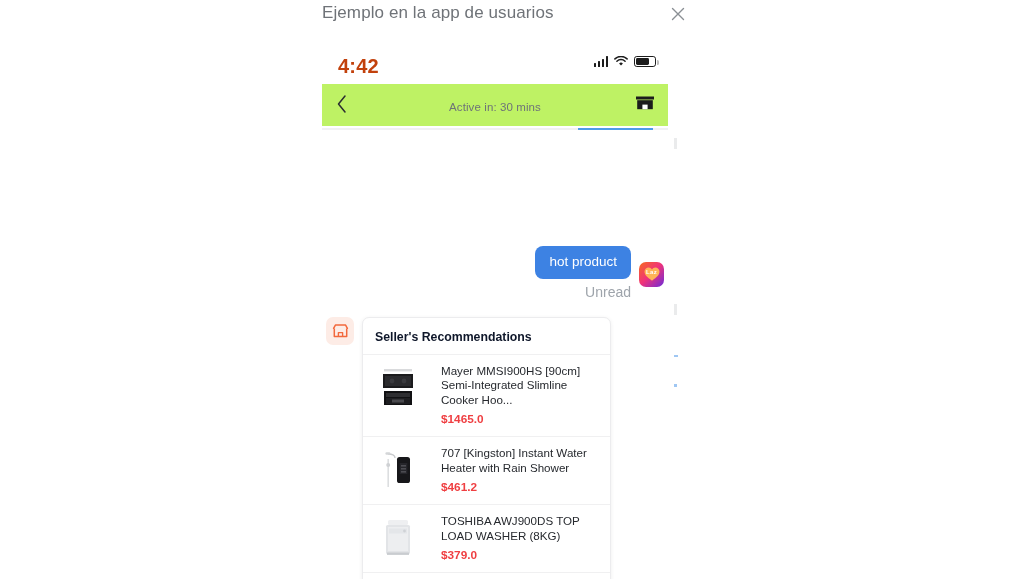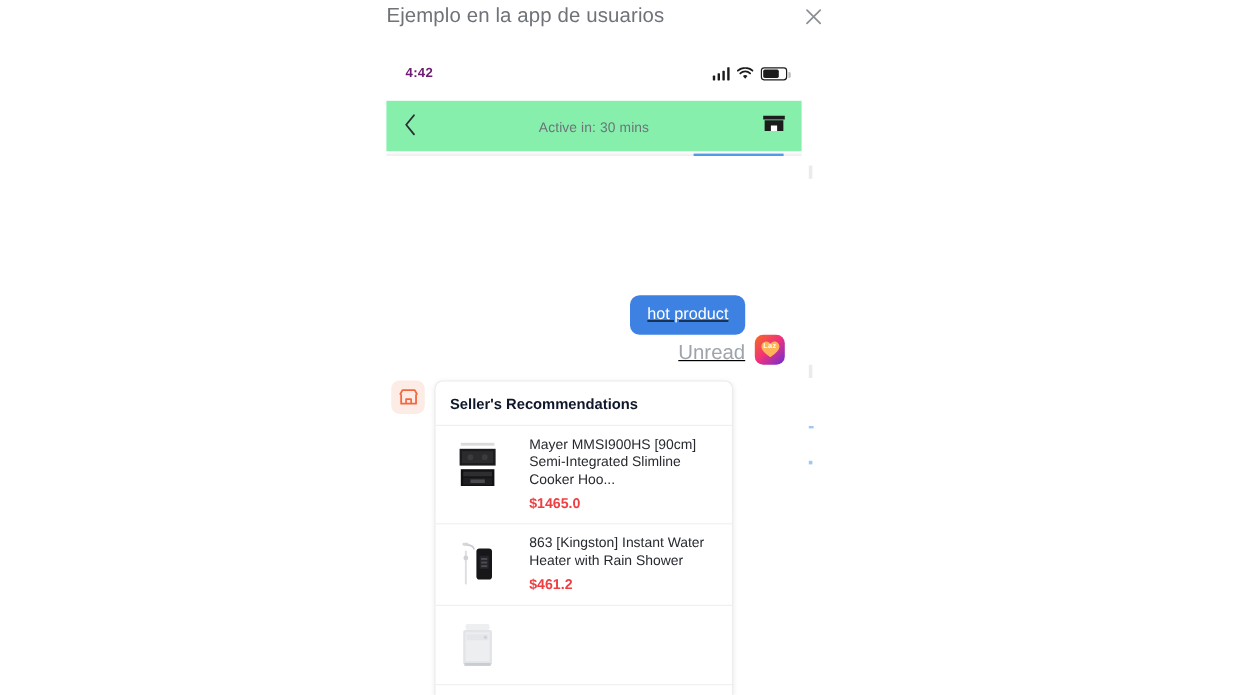--- a/index.html
+++ b/index.html
@@ -57,23 +57,23 @@
 
   
   .statusbar {
     position: relative;
     height: 42px;
   }
   .status-time {
     position: absolute;
     left: 16px;
     top: 13px;
-    font-size: 11px;
+    font-size: 20px;
     font-weight: 700;
-    color: #701a75;
+    color: #c2410c;
     letter-spacing: 0.2px;
   }
   .status-icons {
     position: absolute;
     right: 12px;
     top: 14px;
     display: flex;
     align-items: center;
     gap: 6px;
   }
@@ -104,21 +104,21 @@
     left: 1.2px; top: 1.2px; bottom: 1.2px;
     width: 62%;
     background: #1c1c1c;
     border-radius: 1.4px;
   }
 
   
   .navbar {
     position: relative;
     height: 42px;
-    background: #86efac;
+    background: #bef264;
   }
   .nav-back {
     position: absolute;
     left: 8px; top: 8px;
     width: 24px; height: 24px;
     display: flex; align-items: center; justify-content: center;
     cursor: pointer;
   }
   .nav-back svg { display: block; }
   .nav-center {
@@ -156,42 +156,41 @@
   
   .chat {
     position: relative;
     height: 446px;
     background: #fff;
   }
 
   
   .msg-row.out {
     position: absolute;
-    right: 14px;
+    right: 4px;
     display: flex;
-    align-items: flex-end;
+    align-items: center;
     gap: 8px;
-    text-decoration: underline;
   }
   .msg-row.out.first { top: 116px; }
 
   .bubble-blue {
     background: #3d82e3;
     color: #ffffff;
     font-size: 13.5px;
     padding: 8px 14px;
     border-radius: 8px;
     white-space: nowrap;
     cursor: pointer;
     line-height: 1.25;
   }
   .bubble-wrap { display: flex; flex-direction: column; align-items: flex-end; }
   .unread {
     margin-top: 5px;
-    font-size: 17px;
+    font-size: 14px;
     color: #9ea4ab;
   }
 
   .avatar-laz {
     width: 25px; height: 25px;
     border-radius: 7px;
     background: linear-gradient(135deg, #f76b1c 0%, #f0337a 48%, #6c2bd9 100%);
     position: relative;
     flex: 0 0 auto;
     overflow: hidden;
@@ -401,37 +400,41 @@
               <rect x="12.4" y="13" width="1.6" height="28" fill="#dcdee0"></rect>
               <circle cx="13.2" cy="19" r="2" fill="#cfd1d4"></circle>
               <rect x="22" y="11" width="13" height="26" rx="2.6" fill="#17171a"></rect>
               <rect x="24.6" y="17" width="7.8" height="11" fill="#25252a"></rect>
               <rect x="26" y="19" width="5" height="1.6" fill="#4c4c52"></rect>
               <rect x="26" y="22" width="5" height="1.6" fill="#4c4c52"></rect>
               <rect x="26" y="25" width="5" height="1.6" fill="#4c4c52"></rect>
             </svg>
           </div>
           <div class="prod-info">
-            <div class="prod-name">863 [Kingston] Instant Water Heater with Rain Shower</div>
+            <div class="prod-name">707 [Kingston] Instant Water Heater with Rain Shower</div>
             <div class="prod-price">$461.2</div>
           </div>
         </div>
 
         <div class="prod">
           <div class="prod-thumb">
             <svg width="46" height="46" viewBox="0 0 46 46">
               <rect x="0" y="0" width="46" height="46" fill="#ffffff"></rect>
               <rect x="13" y="6" width="20" height="5" rx="1.6" fill="#eeeff1"></rect>
               <rect x="11" y="11" width="24" height="29" rx="1.6" fill="#e2e4e7"></rect>
               <rect x="13" y="13" width="20" height="24" fill="#edeef0"></rect>
               <rect x="14" y="14.5" width="18" height="5" fill="#e4e6e9"></rect>
               <circle cx="29.5" cy="17" r="1.4" fill="#cfd2d6"></circle>
               <rect x="12" y="38.5" width="22" height="2.4" fill="#c9ccd0"></rect>
             </svg>
           </div>
+          <div class="prod-info">
+            <div class="prod-name">TOSHIBA AWJ900DS TOP LOAD WASHER (8KG)</div>
+            <div class="prod-price">$379.0</div>
+          </div>
         </div>
 
         <div class="prod">
           
           
         </div>
       </div>
     </div>
 
   </div>

